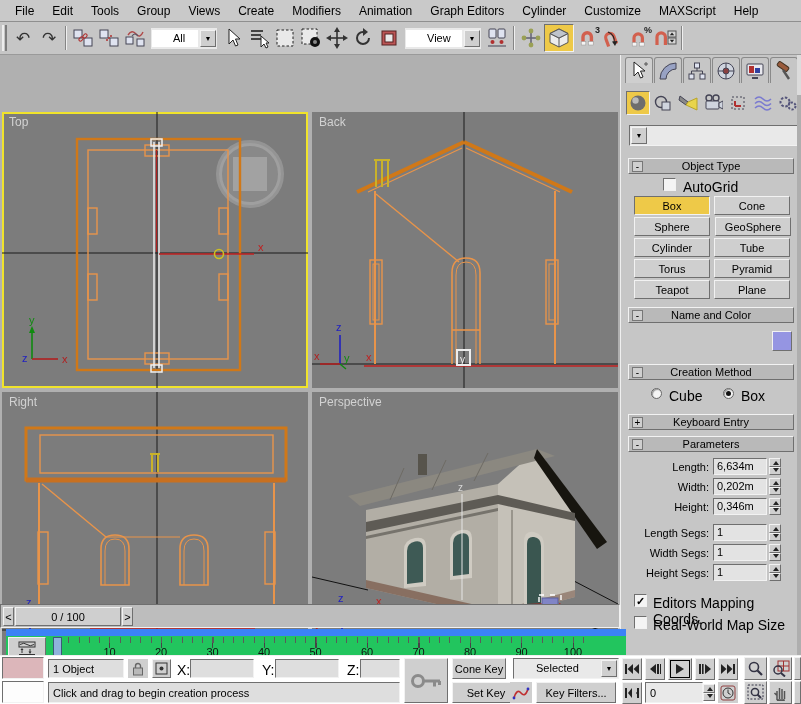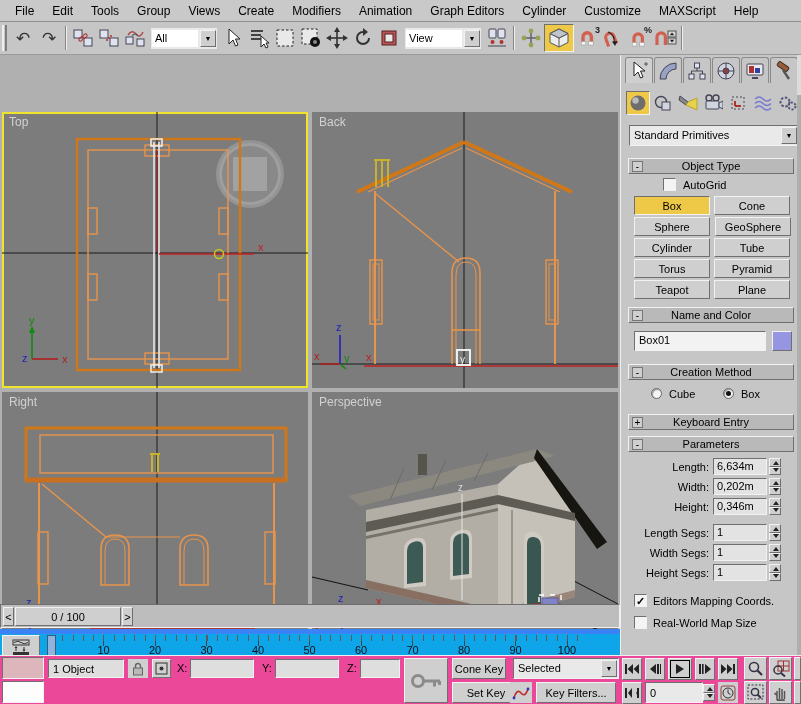--- a/index.html
+++ b/index.html
@@ -13,21 +13,21 @@
 
 #menubar{left:0;top:0;width:801px;height:22px;display:flex;align-items:center;padding-left:6px;border-bottom:1px solid #8f8f8f;background:#c9c9c9;font-size:12px}
 #menubar .mi{padding:2px 9px;cursor:default}
 
 #toolbar{left:0;top:22px;width:801px;height:33px;display:flex;align-items:center;padding-left:2px;background:#c6c6c6;border-bottom:1px solid #9a9a9a}
 .grip{width:5px;height:26px;border-left:2px solid #ededed;border-right:2px solid #7d7d7d;margin-right:3px}
 .tbtn{width:26px;height:26px;display:flex;align-items:center;justify-content:center;flex:none}
 .tbtn svg{display:block}
 .tsep{width:0;height:24px;border-left:1px solid #858585;border-right:1px solid #efefef;margin:0 3px;flex:none}
 .tdrop{height:21px;background:#e9e9e9;display:flex;align-items:center;flex:none;margin:0 3px}
-.tdrop .tval{flex:1;padding-left:3px;background:#fff;height:17px;line-height:17px;margin:1px;overflow:hidden}
+.tdrop .tval{flex:1;padding-left:21px;background:#fff;height:17px;line-height:17px;margin:1px;overflow:hidden}
 .tdrop .tarr{width:16px;height:17px;margin:1px;display:flex;align-items:center;justify-content:center;font-size:7px}
 .glyph{font-size:17px;line-height:1;color:#333}
 .magwrap{position:relative}
 .magsup{position:absolute;top:0;right:0;font-size:9px;font-weight:bold;color:#222}
 
 .vp{background:#7c7c7c;overflow:hidden}
 .vp svg{display:block}
 .vplabel{position:absolute;left:7px;top:3px;color:#d2d2d2;font-size:12px}
 #vp-top{left:2px;top:57px;width:306px;height:276px;box-shadow:inset 0 0 0 2px #f0e32b}
 #vp-back{left:312px;top:57px;width:306px;height:276px}
@@ -47,31 +47,31 @@
 .spin div{flex:1;background:#cfcfcf;position:relative}
 .spin div::after{content:"";position:absolute;left:3px;border-left:3px solid transparent;border-right:3px solid transparent}
 .spin .up::after{top:2px;border-bottom:4px solid #222}
 .spin .dn::after{bottom:2px;border-top:4px solid #222}
 .chk{position:absolute;width:13px;height:13px;background:#f4f4f4;text-align:center;line-height:12px;font-size:11px;font-weight:bold}
 .radio{position:absolute;width:11px;height:11px;border-radius:50%;background:#f4f4f4;border:1px solid #666;box-shadow:inset 1px 1px 1px #999}
 .radio.sel::after{content:"";position:absolute;left:2px;top:2px;width:5px;height:5px;border-radius:50%;background:#111}
 
 #timeslider{left:0;top:604px;width:620px;height:24px;background:#bdbdbd}
 .tsbtn{position:absolute;top:2px;height:19px;background:#cfcfcf;display:flex;align-items:center;justify-content:center;font-size:11px}
-#trackbar{left:0;top:629px;width:620px;height:26px;background:#0ea5e9;border-top:5px solid #3b82f6}
+#trackbar{left:6px;top:629px;width:620px;height:26px;background:#22c55e;border-top:7px solid #3b82f6}
 #ruler{position:absolute;left:42px;top:1px;width:560px;height:24px;
  background-image:repeating-linear-gradient(90deg,#5a5a5a 0,#5a5a5a 1px,transparent 1px,transparent 10.3px),repeating-linear-gradient(90deg,#444 0,#444 1px,transparent 1px,transparent 51.5px);
  background-size:530px 6px,530px 11px;background-position:10px 0,10px 0;background-repeat:no-repeat}
 .tick{position:absolute;top:9px;transform:translateX(-50%);font-size:11px;color:#111}
 #framehandle{position:absolute;left:47px;top:1px;width:9px;height:22px;background:#8fb3dc;border:1px solid #3c5a78}
 
-#statusbar{left:0;top:655px;width:801px;height:49px;background:#ec4899;border-top:1px solid #efefef}
+#statusbar{left:0;top:655px;width:801px;height:49px;background:#ffffff;border-top:1px solid #efefef}
 .sfield{position:absolute;background:#dedede;font-size:11px;display:flex;align-items:center;padding-left:4px}
 .sbtn{position:absolute;background:#cfcfcf;display:flex;align-items:center;justify-content:center;font-size:11px}
-.slab{position:absolute;font-size:11px}
+.slab{position:absolute;font-size:14px}
 .navbtn{position:absolute;width:23px;height:23px;background:#cfcfcf;display:flex;align-items:center;justify-content:center}
 .pbbtn{position:absolute;height:22px;background:#cfcfcf;display:flex;align-items:center;justify-content:center}
 text{font-family:"Liberation Sans",sans-serif}
 </style>
 </head>
 <body>
 
 <div id="app">
 
   <div id="menubar" class="abs">
@@ -480,21 +480,20 @@
         </svg>
       </div>
     <div class="cpcat" style="left:155px">
         <svg width="20" height="18" viewBox="0 0 20 18">
           <circle cx="7" cy="8" r="4.5" fill="none" stroke="#55557a" stroke-width="2" stroke-dasharray="2.5 1.6"></circle>
           <circle cx="14" cy="12" r="3.5" fill="none" stroke="#55557a" stroke-width="2" stroke-dasharray="2.2 1.5"></circle>
         </svg>
       </div>
 
     <div class="abs tdrop in" style="left:5px;top:70px;width:170px;height:21px">
-      <span class="tval" style="background:#e9e9e9">Standard Primitives</span>
       <span class="tarr out btnface">▼</span>
     </div>
 
     <div class="rollhead out" style="top:103px">
       <span class="pm">-</span>
       <span>Object Type</span>
     </div>
     <span class="chk in" style="left:42px;top:123px"></span>
     <span class="slab" style="left:62px;top:124px">AutoGrid</span>
     <div class="otbtn in" style="left:13px;top:141px;background:#eec948">Box</div>
@@ -505,21 +504,20 @@
     <div class="otbtn out" style="left:93px;top:183px">Tube</div>
     <div class="otbtn out" style="left:13px;top:204px">Torus</div>
     <div class="otbtn out" style="left:93px;top:204px">Pyramid</div>
     <div class="otbtn out" style="left:13px;top:225px">Teapot</div>
     <div class="otbtn out" style="left:93px;top:225px">Plane</div>
 
     <div class="rollhead out" style="top:252px">
       <span class="pm">-</span>
       <span>Name and Color</span>
     </div>
-    <div class="abs in" style="left:13px;top:276px;width:132px;height:20px;background:#f2f2f2;padding:2px 4px">Box01</div>
     <div class="abs out" style="left:151px;top:276px;width:20px;height:20px;background:#9595e2"></div>
 
     <div class="rollhead out" style="top:309px">
       <span class="pm">-</span>
       <span>Creation Method</span>
     </div>
     <span class="radio" style="left:30px;top:333px"></span>
     <span class="slab" style="left:48px;top:333px">Cube</span>
     <span class="radio sel" style="left:102px;top:333px"></span>
     <span class="slab" style="left:120px;top:333px">Box</span>
@@ -633,20 +631,21 @@
         </svg>
       </div>
 
     <span class="slab" style="left:177px;top:6px">X:</span>
     <div class="sfield in" style="left:190px;top:3px;width:64px;height:19px"></div>
     <span class="slab" style="left:262px;top:6px">Y:</span>
     <div class="sfield in" style="left:275px;top:3px;width:64px;height:19px"></div>
     <span class="slab" style="left:347px;top:6px">Z:</span>
     <div class="sfield in" style="left:360px;top:3px;width:40px;height:19px"></div>
 
+    <div class="sfield in" style="left:48px;top:26px;width:352px;height:21px">Click and drag to begin creation process</div>
 
     <div class="sbtn out" style="left:404px;top:2px;width:44px;height:45px">
         <svg width="34" height="22" viewBox="0 0 34 22">
           <circle cx="9" cy="11" r="5.5" fill="none" stroke="#8b8b8b" stroke-width="3"></circle>
           <line x1="14.5" y1="11" x2="31" y2="11" stroke="#8b8b8b" stroke-width="3"></line>
           <rect x="24" y="11" width="3" height="5.5" fill="#8b8b8b"></rect>
           <rect x="29" y="11" width="3" height="4" fill="#8b8b8b"></rect>
         </svg>
       </div>
 

